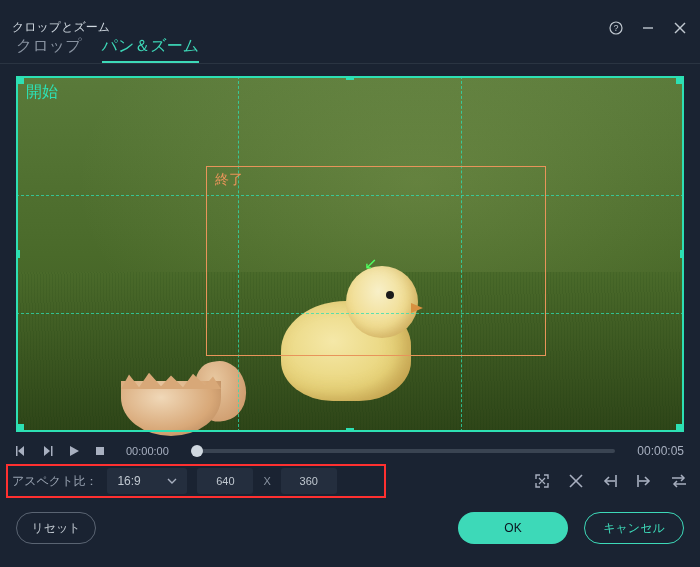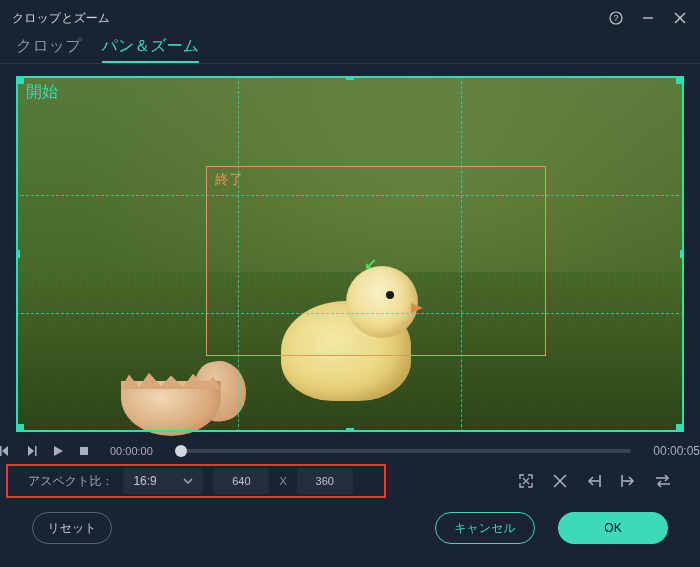--- a/index.html
+++ b/index.html
@@ -1,17 +1,17 @@
 <!DOCTYPE html>
 <html><head>
 <meta charset="utf-8">
 <style>
 * { margin: 0; padding: 0; box-sizing: border-box; }
 body { width: 700px; height: 567px; background: #1a2332; font-family: "Hiragino Sans", "Meiryo", sans-serif; color: #c0c8d0; font-size: 12px; overflow: hidden; }
-.titlebar { display: flex; align-items: center; justify-content: space-between; height: 36px; padding: 0 12px; }
+.titlebar { display: flex; align-items: flex-end; justify-content: space-between; height: 36px; padding: 0 12px; }
 .title { font-size: 12px; color: #d0d8e0; }
 .win-controls { display: flex; align-items: center; gap: 16px; }
 .win-icon { width: 16px; height: 16px; display: flex; align-items: center; justify-content: center; cursor: pointer; color: #c0c8d0; }
 .tabs { display: flex; gap: 20px; padding: 0 16px; border-bottom: 1px solid #2a3442; height: 28px; }
 .tab { font-size: 16px; padding-bottom: 6px; cursor: pointer; color: #8892a0; }
 .tab.active { color: #3dd9b8; border-bottom: 2px solid #3dd9b8; }
 .preview-area { padding: 12px 16px 4px; }
 .canvas { position: relative; width: 668px; height: 356px; background: linear-gradient(to bottom, #5a7a3a 0%, #4a6a2a 50%, #3a5520 100%); }
 .grass-bottom { position: absolute; left: 0; right: 0; bottom: 0; height: 45%; background: linear-gradient(to bottom, #4a6a2a, #2e4518); }
 .grass-texture { position: absolute; left:0; right:0; bottom:0; height: 45%; background: repeating-linear-gradient(88deg, rgba(0,0,0,0) 0 2px, rgba(0,40,0,0.08) 2px 3px); }
@@ -30,36 +30,36 @@
 .start-frame .c-tl{top:-2px;left:-2px}.start-frame .c-tr{top:-2px;right:-2px}.start-frame .c-bl{bottom:-2px;left:-2px}.start-frame .c-br{bottom:-2px;right:-2px}
 .start-frame .mid{position:absolute;background:#2de0b4}.start-frame .m-t{top:-2px;left:50%;width:8px;height:4px;margin-left:-4px}.start-frame .m-b{bottom:-2px;left:50%;width:8px;height:4px;margin-left:-4px}.start-frame .m-l{left:-2px;top:50%;width:4px;height:8px;margin-top:-4px}.start-frame .m-r{right:-2px;top:50%;width:4px;height:8px;margin-top:-4px}
 .start-label { position: absolute; top: 6px; left: 10px; color: #2de0b4; font-size: 16px; font-weight: 500; }
 .start-grid-v1,.start-grid-v2{position:absolute;top:0;bottom:0;border-left:1px dashed #2de0b4;opacity:0.75}
 .start-grid-v1{left:33.3%}.start-grid-v2{left:66.6%}
 .start-grid-h1,.start-grid-h2{position:absolute;left:0;right:0;border-top:1px dashed #2de0b4;opacity:0.75}
 .start-grid-h1{top:33.3%}.start-grid-h2{top:66.6%}
 .end-frame { position: absolute; left: 190px; top: 90px; width: 340px; height: 190px; border: 1px solid #e8945a; pointer-events: none; padding-left: 7px; }
 .end-label { position: absolute; top: 4px; left: 8px; color: #e8945a; font-size: 14px; }
 .arrow-marker { position: absolute; top: 178px; left: 348px; color: #50ff60; font-size: 16px; pointer-events: none; }
-.play-controls { display: flex; align-items: center; gap: 14px; padding: 8px 0 4px; }
+.play-controls { display: flex; align-items: center; gap: 14px; padding: 8px 16px 4px; }
 .pc-icon { cursor: pointer; color: #a8b0c0; display:flex; align-items:center; }
 .time-label { font-size: 11px; color: #a8b0c0; margin-left: 6px; }
 .scrubber { flex: 1; height: 4px; background: #3a4452; border-radius: 2px; position: relative; margin: 0 8px; }
 .scrub-thumb { position: absolute; left: 0; top: -4px; width: 12px; height: 12px; background: #d0d8e0; border-radius: 50%; cursor: pointer; }
 .time-right { font-size: 12px; color: #a8b0c0; }
-.aspect-row { display: flex; align-items: center; padding: 6px 28px; gap: 10px; position: relative; }
+.aspect-row { display: flex; align-items: center; padding: 6px 12px; gap: 10px; position: relative; }
 .highlight-box { position: absolute; left: 6px; top: 2px; width: 380px; height: 34px; border: 2px solid #ff3030; pointer-events: none; }
 .aspect-label { font-size: 12px; color: #9aa4b2; }
 .dropdown { background: #242e3e; border-radius: 3px; height: 26px; display: flex; align-items: center; padding: 0 10px; gap: 24px; cursor: pointer; min-width: 80px; justify-content: space-between; }
 .dim-input { background: #242e3e; border-radius: 3px; height: 26px; width: 56px; display: flex; align-items: center; justify-content: center; font-size: 11px; color: #c0c8d0; }
 .dim-x { color: #8892a0; font-size: 11px; }
 .spacer-flex { flex: 1; }
 .tool-icons { display: flex; gap: 18px; align-items: center; }
 .tool-icon { cursor: pointer; color: #a8b0c0; display:flex; align-items:center; }
-.button-row { display: flex; align-items: center; padding: 12px 32px; gap: 23px; }
+.button-row { display: flex; align-items: center; padding: 12px 16px; gap: 16px; }
 .btn { height: 32px; border-radius: 16px; display: flex; align-items: center; justify-content: center; cursor: pointer; font-size: 12px; }
 .btn-reset { width: 80px; border: 1px solid #5a6472; color: #c0c8d0; }
 .btn-ok { width: 110px; background: #3dd9b8; color: #0a1420; font-weight: 500; }
 .btn-cancel { width: 100px; border: 1px solid #3dd9b8; color: #3dd9b8; }
 svg { display: block; }
 </style>
 </head>
 <body>
 
 <div class="titlebar">
@@ -205,15 +205,15 @@
           <line x1="16" y1="11" x2="4" y2="11" stroke="currentColor" stroke-width="1.5"></line>
           <polyline points="7,8 4,11 7,14" fill="none" stroke="currentColor" stroke-width="1.5"></polyline>
         </svg>
       </div>
   </div>
 </div>
 
 <div class="button-row">
   <div class="btn btn-reset">リセット</div>
   <div class="spacer-flex"></div>
+  <div class="btn btn-ok">OK</div>
   <div class="btn btn-cancel">キャンセル</div>
-  <div class="btn btn-ok">OK</div>
 </div>
 
 </body></html>

